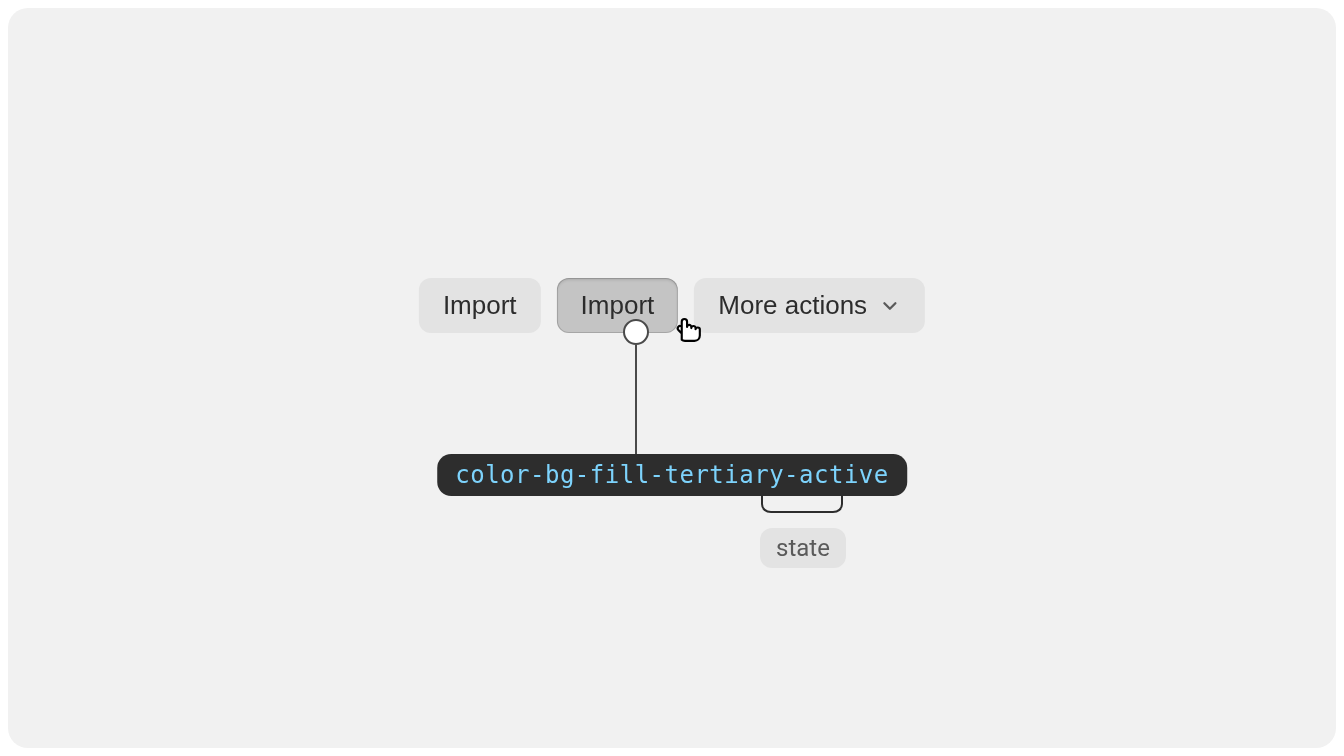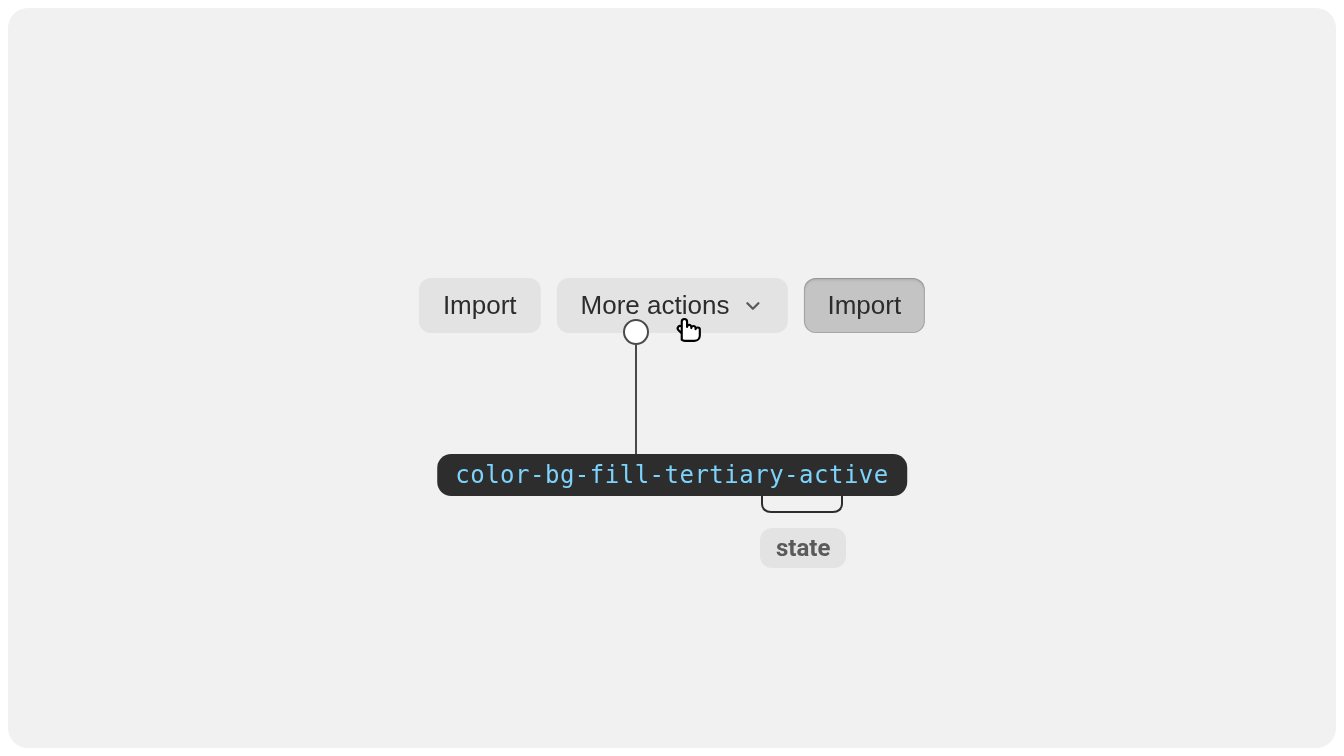--- a/index.html
+++ b/index.html
@@ -127,42 +127,42 @@
   
   .state-tag {
     position: absolute;
     top: 520px;
     left: 752px;
     background: #e3e3e3;
     color: #5a5a5a;
     padding: 6px 16px;
     border-radius: 12px;
     font-size: 24px;
-    font-weight: 700;
+    font-weight: 400;
   }
 </style>
 </head>
 <body>
 
 <div class="canvas">
 
   <div class="button-row">
     <button class="btn">
       <span>Import</span>
     </button>
+    <button class="btn active">
+      <span>Import</span>
+    </button>
     <button class="btn">
       <span>More actions</span>
       <span class="chevron">
         <svg width="22" height="22" viewBox="0 0 24 24" fill="none">
           <path d="M6 9l6 6 6-6" stroke="#5a5a5a" stroke-width="2.5" stroke-linecap="round" stroke-linejoin="round"></path>
         </svg>
       </span>
-    </button>
-    <button class="btn active">
-      <span>Import</span>
     </button>
   </div>
 
   <div class="anno-dot"></div>
   <div class="connector"></div>
 
   <div class="pointer-cursor">
     <svg width="34" height="34" viewBox="0 0 32 32">
       <g>
         <path d="M12 28 L12 11 C12 9.5 13 8.5 14.5 8.5 C16 8.5 17 9.5 17 11 L17 16 C17 15 18 14 19 14 C20 14 21 15 21 16 L21 17 C21 16 22 15 23 15 C24 15 25 16 25 17 L25 18 C25 17 26 16.5 27 16.5 C28 16.5 29 17 29 18 L29 24 C29 27 27 29 24 29 L15 29 C13 29 12 28 12 28 Z M12 22 L9 19 C8 18 8 16.5 9 15.5 C10 14.5 11.5 15 12 16" fill="#ffffff" stroke="#000000" stroke-width="2" stroke-linejoin="round" stroke-linecap="round"></path>

